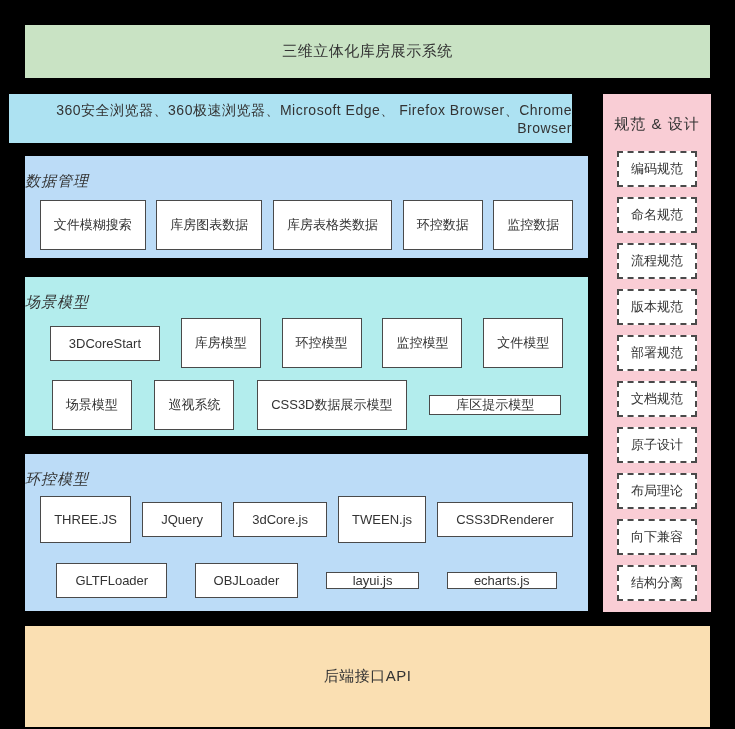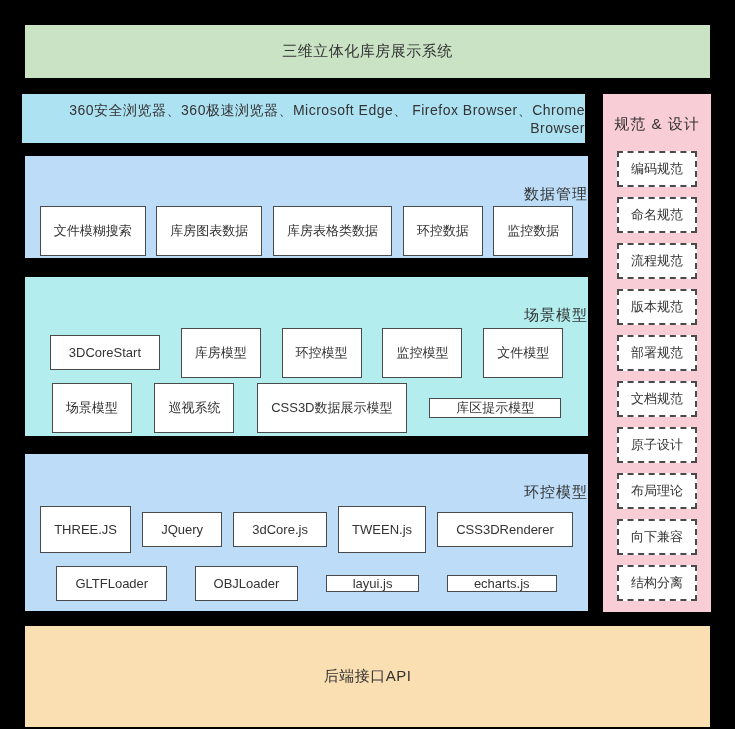--- a/index.html
+++ b/index.html
@@ -6,29 +6,29 @@
   .stage {
     position:relative; width:735px; height:729px; background:#000;
     font-family:"Liberation Sans","DejaVu Sans",sans-serif;
     color:#333; overflow:hidden;
   }
   .banner {
     position:absolute; display:flex; align-items:center; justify-content:center;
     text-align:right; letter-spacing:0.5px;
   }
   #banner-title   { left:25px; top:25px;  width:685px; height:53px; background:#c9e3c4; font-size:15px; }
-  #banner-browsers{ left:22px; top:94px;  width:563px; height:49px; background:#ade2f2; font-size:14px; }
+  #banner-browsers{ left:9px; top:94px;  width:563px; height:49px; background:#ade2f2; font-size:14px; }
   #banner-api     { left:25px; top:626px; width:685px; height:101px; background:#fadfb2; font-size:15px; }
 
   .section { position:absolute; left:25px; width:563px; display:flex; flex-direction:column; box-sizing:border-box; }
   #section-data  { top:156px; height:102px; background:#bcdcf7; }
   #section-scene { top:277px; height:159px; background:#b3eded; }
   #section-base  { top:454px; height:157px; background:#bcdcf7; }
 
-  .section-title { text-align:right; font-size:15px; padding-top:29px; letter-spacing:1px; }
+  .section-title { text-align:left; font-size:15px; padding-top:16px; letter-spacing:1px;font-style:italic; }
   .row { flex:1; display:flex; align-items:center; justify-content:space-evenly; padding:0 4px; }
   .node {
     background:#fff; border:1px solid #4a4a4a; padding:15px 13px;
     font-size:13px; white-space:nowrap; text-align:center;
   }
   .pad-md { padding:9px 18px; }
   .pad-lg { padding:0 26px; }
 
   .sidebar {
     position:absolute; left:603px; top:94px; width:108px; height:518px;

